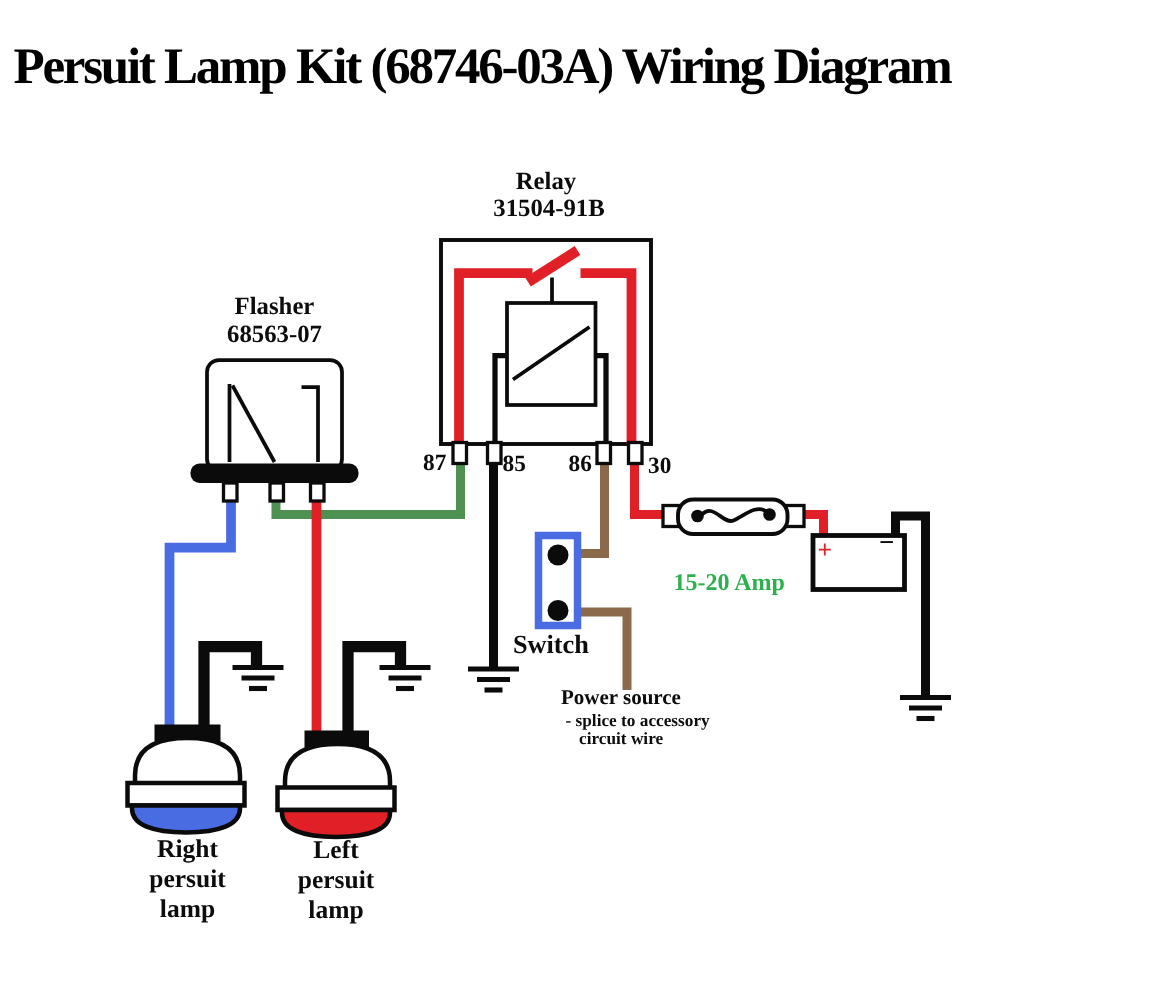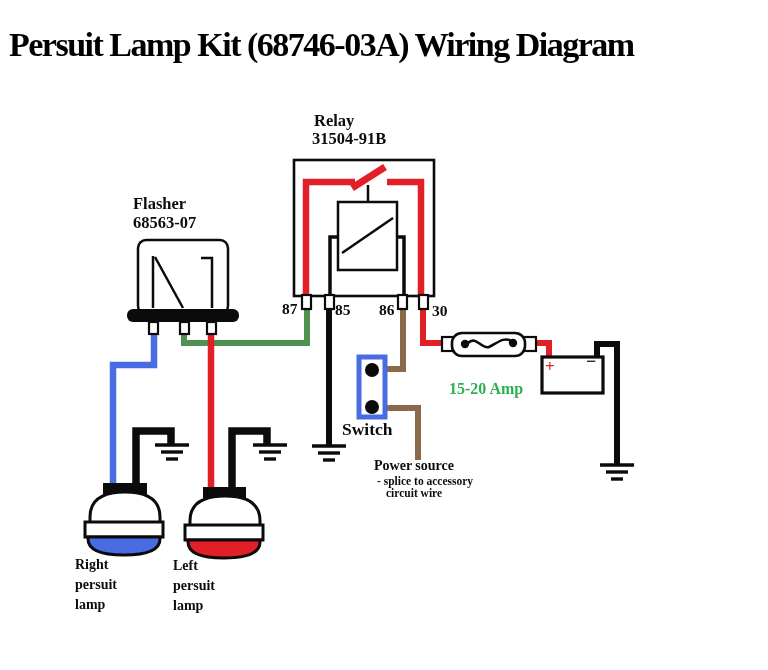--- a/index.html
+++ b/index.html
@@ -5,28 +5,28 @@
   html,body { margin:0; padding:0; background:#ffffff; }
   #stage {
     position:relative; width:768px; height:670px; background:#ffffff;
     font-family:Liberation Serif, serif; overflow:hidden;
   }
   #diagram-svg { position:absolute; left:0; top:0; }
   .lbl {
     position:absolute; font-weight:bold; color:#0c0c0c;
     white-space:nowrap; line-height:1.1;
   }
-  .ctr { }
+  .ctr { text-align:center; }
   #title {
     position:absolute; left:9px; top:26px; font-weight:bold;
     font-size:34px; letter-spacing:-1.5px; color:#000; white-space:nowrap;
   }
   .term { font-size:15.5px; }
   .comp { font-size:16.5px; }
-  .lamp-lbl { font-size:14px; }
+  .lamp-lbl { font-size:17px; }
   #fuse-rating { color:#2db04e; font-size:16px; }
   #batt-plus { color:#e11f26; font-size:17px; }
   #batt-minus { font-size:18px; }
   #power-source { font-size:14px; }
   .ps-note { font-size:11.5px; }
   #switch-label { font-size:17.5px; }
 </style>
 </head>
 <body>
 

